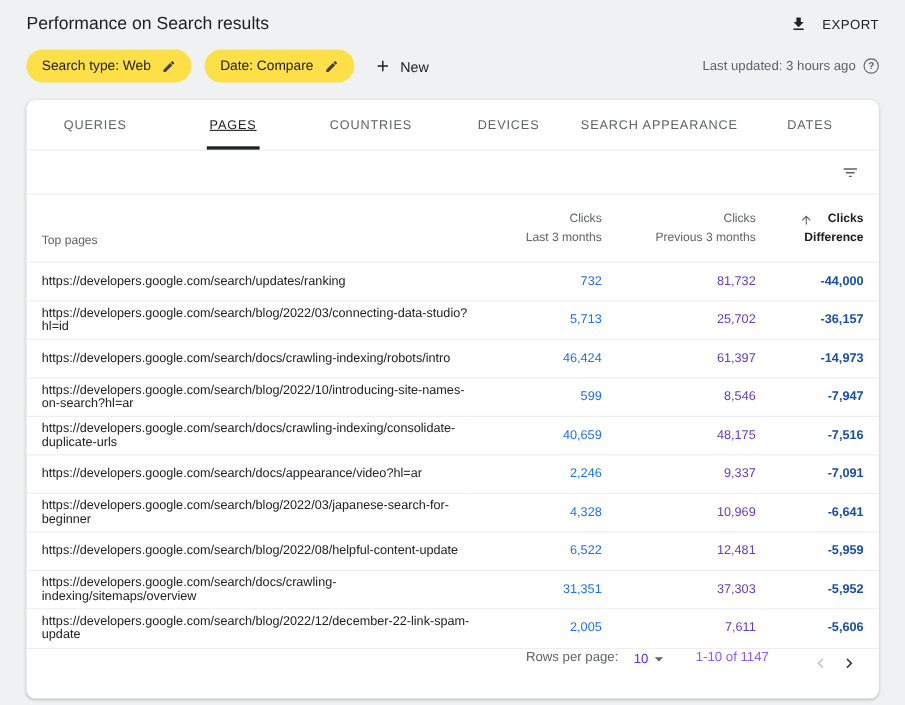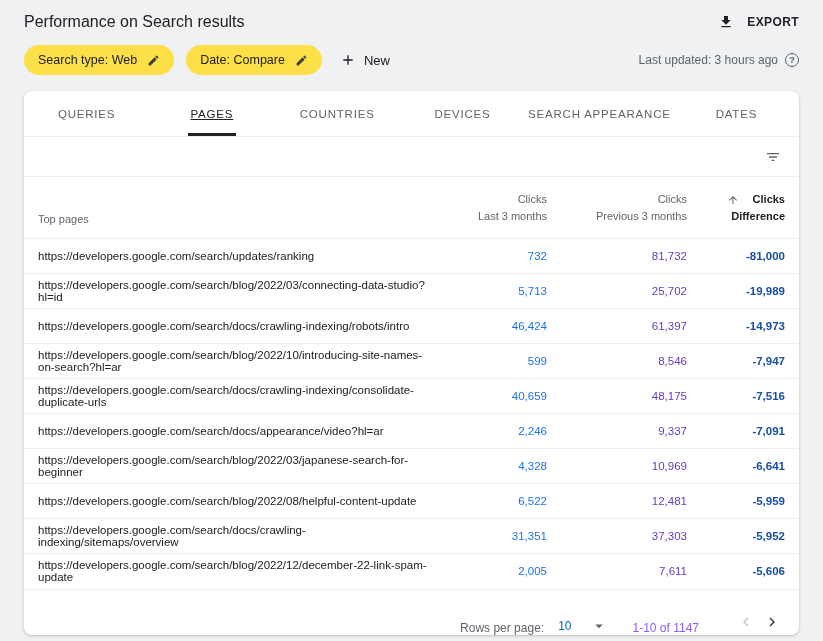--- a/index.html
+++ b/index.html
@@ -14,21 +14,21 @@
   
   .topbar {
     display: flex; justify-content: space-between; align-items: center;
     padding: 13px 24px 6px 24px;
   }
   .page-title { font-size: 16px; font-weight: 400; color: #202124; }
   .export-btn {
     display: flex; align-items: center; gap: 13px;
     background: none; border: none; cursor: pointer;
     font-family: "Liberation Sans", sans-serif;
-    font-size: 12px; font-weight: 700; letter-spacing: .4px; color: #202124;
+    font-size: 12px; font-weight: 400; letter-spacing: .4px; color: #202124;
   }
 
   
   .filterbar {
     display: flex; justify-content: space-between; align-items: center;
     padding: 8px 24px 14px 24px;
   }
   .chip-group { display: flex; align-items: center; gap: 12px; }
   .chip {
     display: flex; align-items: center; gap: 10px;
@@ -87,26 +87,26 @@
     border-top: 1px solid #eceef0; height: 35px;
     font-size: 11.5px; padding-top: 2px; padding-bottom: 2px;
   }
   td.page-cell { color: #202124; padding-left: 14px; cursor: pointer; }
   td.num-last { color: var(--clicks-last, #1a73e8); }
   td.num-prev { color: var(--clicks-prev, #673ab7); }
   td.num-diff { color: var(--clicks-diff, #174ea6); font-weight: 700; padding-right: 14px; }
 
   
   .pager {
-    height: 46px; display: flex; align-items: flex-end; justify-content: flex-end;
+    height: 46px; display: flex; align-items: flex-start; justify-content: flex-end;
     font-size: 12px; color: #5f6368; padding-right: 14px;
     border-top: 1px solid #eceef0;
   }
   .rpp-label { margin-right: 14px; }
-  .rpp-select { display: flex; align-items: center; gap: 18px; cursor: pointer; color: #0369a1; }
+  .rpp-select { display: flex; align-items: center; gap: 0; cursor: pointer; color: #6d28d9; }
   .range { margin: 0 34px 0 25px; color: #8b5cf6; }
   .chev { cursor: pointer; padding: 4px; }
   .chev.disabled { cursor: default; }
 </style>
 </head>
 <body>
 
 <div class="topbar">
   <div class="page-title">Performance on Search results</div>
   <button class="export-btn">
@@ -212,27 +212,27 @@
           </div>
           <div>Difference</div>
         </th>
       </tr>
     </thead>
     <tbody id="table-body">
         <tr>
           <td class="page-cell">https://developers.google.com/search/updates/ranking</td>
           <td class="num num-last">732</td>
           <td class="num num-prev">81,732</td>
-          <td class="num num-diff">-81,000</td>
+          <td class="num num-diff">-44,000</td>
         </tr>
         <tr>
           <td class="page-cell">https://developers.google.com/search/blog/2022/03/connecting-data-studio?hl=id</td>
           <td class="num num-last">5,713</td>
           <td class="num num-prev">25,702</td>
-          <td class="num num-diff">-19,989</td>
+          <td class="num num-diff">-36,157</td>
         </tr>
         <tr>
           <td class="page-cell">https://developers.google.com/search/docs/crawling-indexing/robots/intro</td>
           <td class="num num-last">46,424</td>
           <td class="num num-prev">61,397</td>
           <td class="num num-diff">-14,973</td>
         </tr>
         <tr>
           <td class="page-cell">https://developers.google.com/search/blog/2022/10/introducing-site-names-on-search?hl=ar</td>
           <td class="num num-last">599</td>

